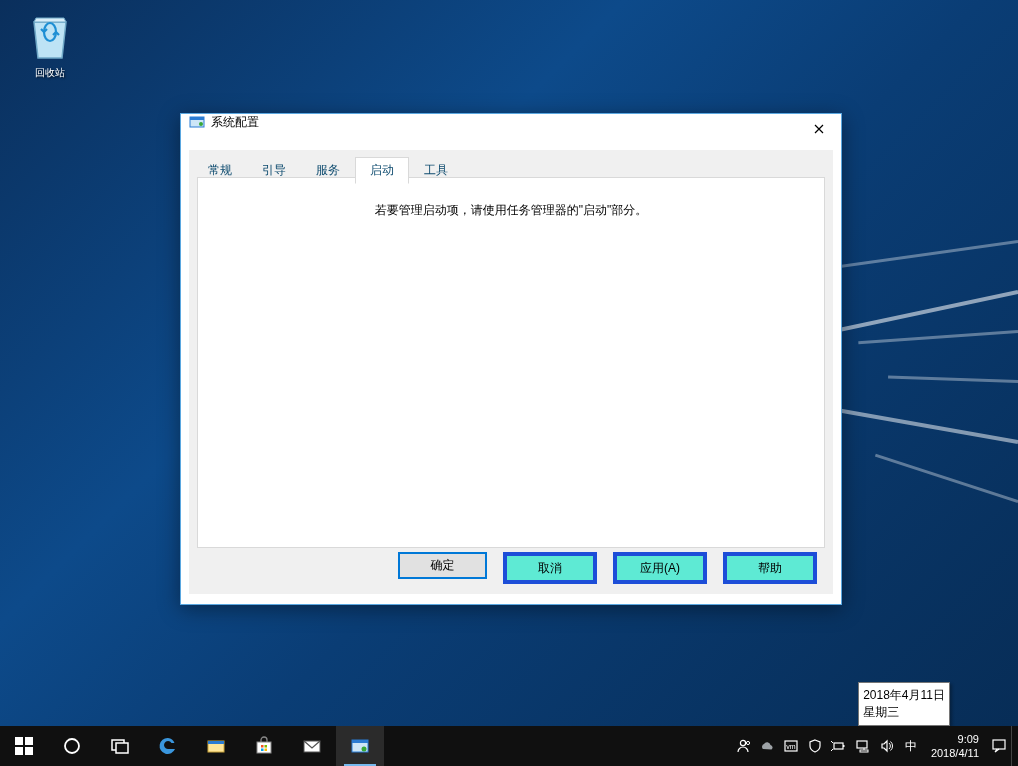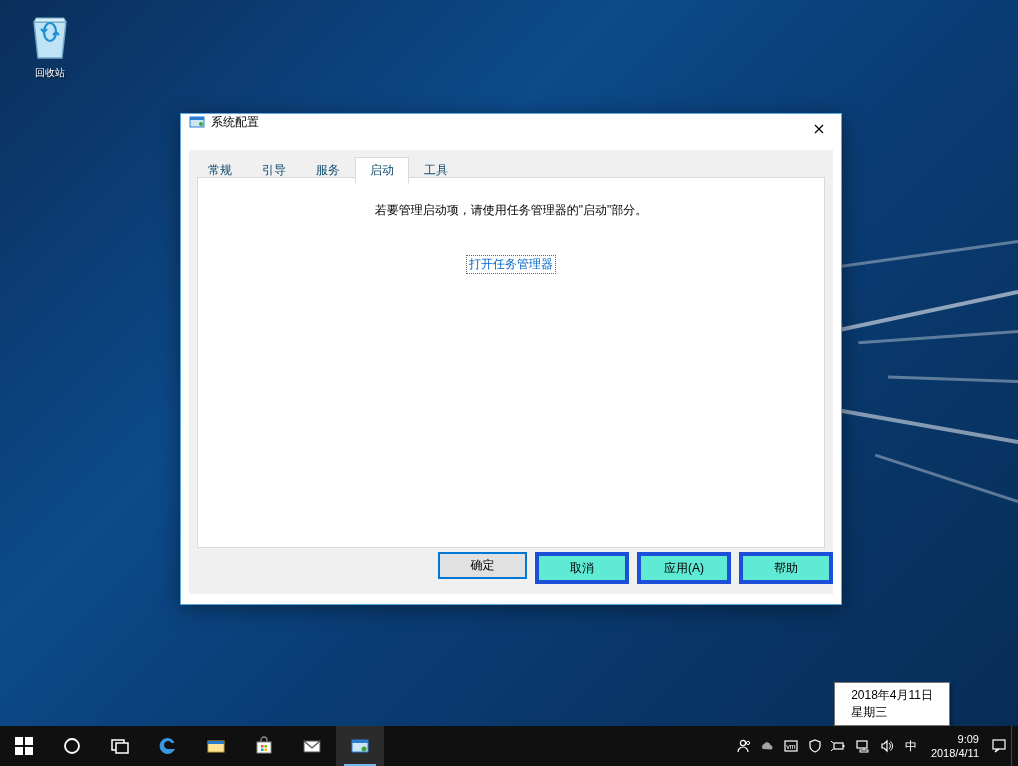--- a/index.html
+++ b/index.html
@@ -24,25 +24,25 @@
 .tb-title{flex:1;font-size:12px;color:#000}
 .tb-close{width:45px;height:30px;display:flex;align-items:center;justify-content:center;color:#000;cursor:default}
 .body{position:absolute;left:8px;right:8px;top:36px;bottom:10px;background:#f0f0f0}
 .tabs{display:flex;padding:6px 4px 0 4px;background:#f0f0f0}
 .tab{padding:4px 14px;font-size:12px;color:#0c4a6e;border:1px solid transparent;cursor:default;position:relative;top:1px;background:#f0f0f0}
 .tab.active{background:#fff;border:1px solid #d9d9d9;border-bottom:1px solid #fff;z-index:2}
 .panel{position:absolute;left:8px;right:8px;top:27px;bottom:46px;background:#fff;border:1px solid #d9d9d9}
 .msg{text-align:center;margin-top:24px;font-size:12px;color:#000}
 .link{display:inline-block;margin-top:36px;color:#0066cc;border:1px dotted #666;padding:0 2px;cursor:default;font-size:12px}
 .center{text-align:center}
-.btns{position:absolute;right:0;bottom:10px;display:flex;gap:8px}
+.btns{position:absolute;right:16px;bottom:10px;display:flex;gap:16px}
 .btn{width:86px;height:24px;background:#5eead4;border:4px solid #1d4ed8;font-size:12px;display:flex;align-items:center;justify-content:center;cursor:default}
 .btn.primary{border:2px solid #0078d7;background:#e1e1e1;height:23px;width:85px}
 
-.datetip{position:absolute;right:68px;bottom:40px;background:#fff;border:1px solid #767676;padding:4px 16px;font-size:12px;line-height:1.4;box-shadow:2px 2px 3px rgba(0,0,0,.3)}
+.datetip{position:absolute;right:68px;bottom:40px;background:#fff;border:1px solid #767676;padding:4px 4px;font-size:12px;line-height:1.4;box-shadow:2px 2px 3px rgba(0,0,0,.3)}
 
 .taskbar{position:absolute;left:0;right:0;bottom:0;height:40px;background:#101010;display:flex;align-items:center;color:#fff}
 .tleft{display:flex;align-items:center;height:40px}
 .tbtn{width:48px;height:40px;display:flex;align-items:center;justify-content:center;cursor:default}
 .tbtn.active{background:#2b2b2b}
 .tbtn svg{width:20px;height:20px}
 .tright{margin-left:auto;display:flex;align-items:center;height:40px}
 .tray{width:24px;height:40px;display:flex;align-items:center;justify-content:center}
 .tray svg{width:16px;height:16px}
 .clock{padding:0 8px;text-align:right;font-size:11px;line-height:1.3;cursor:default}
@@ -96,23 +96,20 @@
       <div class="tabs">
         <div class="tab">常规</div>
         <div class="tab">引导</div>
         <div class="tab">服务</div>
         <div class="tab active">启动</div>
         <div class="tab">工具</div>
       </div>
 
       <div class="panel">
         <div class="msg">若要管理启动项，请使用任务管理器的"启动"部分。</div>
-        <div class="center">
-          <span class="link">打开任务管理器</span>
-        </div>
       </div>
 
       <div class="btns">
         <div class="btn primary">确定</div>
         <div class="btn">取消</div>
         <div class="btn">应用(A)</div>
         <div class="btn">帮助</div>
       </div>
     </div>
   </div>

